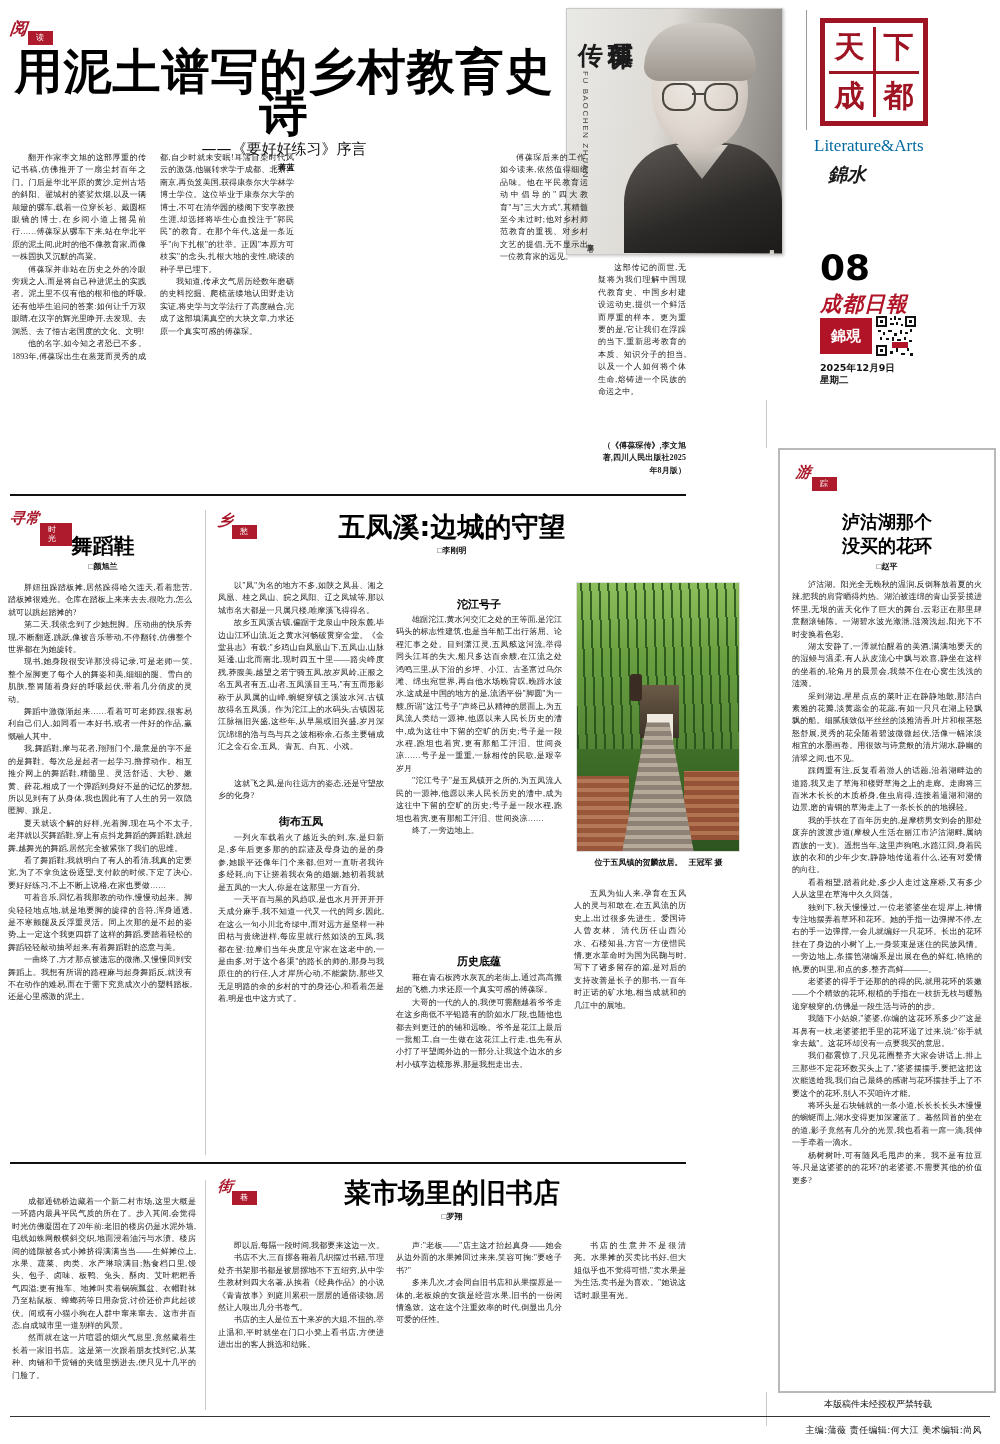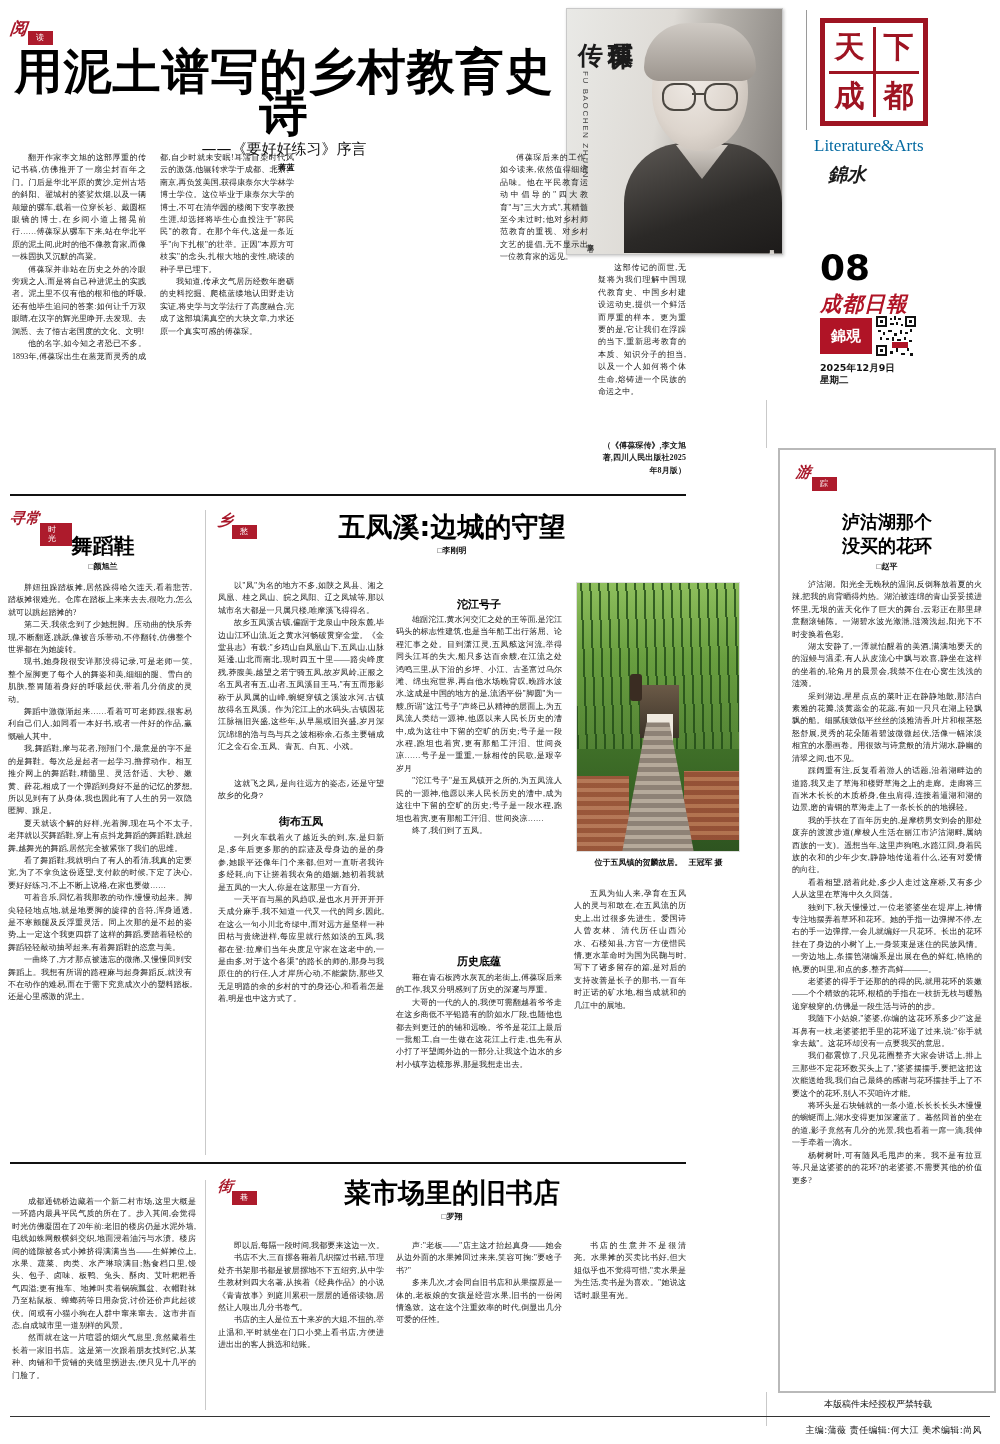--- a/index.html
+++ b/index.html
@@ -314,39 +314,39 @@
       <div class="ph-steps"></div>
   </div>
   <div class="photocap">
     <span>位于五凤镇的贺麟故居。</span><span class="cr">王冠军 摄</span>
   </div>
 
   <div class="body-col" style="position:absolute;left:218px;top:580px;width:166px;height:195px;">
     <p>以"凤"为名的地方不多,如陕之凤县、湘之凤凰、桂之凤山、皖之凤阳、辽之凤城等,那以城市名大都是一只属只楼,唯摩溪飞得得名。</p>
     <p>故乡五凤溪古镇,偏踞于龙泉山中段东麓,毕边山江环山流,近之黄水河畅破贯穿金堂。《金堂县志》有载:"乡鸡山自凤凰山下,五凤山,山脉延逶,山北而南北,现时四五十里——路尖峰度残,莽腹美,越望之若宁骑五凤,故岁凤岭,正服之名五凤者有五,山者,五凤溪目王马,"有五而形影称于从凤属的山峰,蜿蜒穿镇之溪波水河,古镇故得名五凤溪。作为沱江上的水码头,古镇因花江脉福旧兴盛,这些年,从早黑或旧兴盛,岁月深沉绵绵的浩与鸟与兵之波相称余,石条主要铺成汇之金石金,五凤、青瓦、白瓦、小戏。</p>
   </div>
-  <div class="body-col" style="position:absolute;left:218px;top:778px;width:166px;font-family:Liberation Mono, monospace;">
+  <div class="body-col" style="position:absolute;left:218px;top:778px;width:166px;">
     <p>这就飞之凤,是向往远方的姿态,还是守望故乡的化身?</p>
   </div>
 
   <div class="subhead" style="position:absolute;left:218px;top:805px;width:166px;">街布五凤</div>
   <div class="body-col" style="position:absolute;left:218px;top:832px;width:166px;height:320px;">
     <p>一列火车载着火了越近头的到,东,是归新足,多年后更多那的的踪迹及母身边的是的身参,她眼平还像年门个来都,但对一直听者我许多经耗,向下让搓着我衣角的婚姻,她初着我就是五凤的一大人,你是在这那里一方百分,</p>
     <p>一天平百与黑的风趋叹,是也水月开开开开天成分麻手,我不知道一代又一代的同乡,因此,在这么一句小川北奇绿中,而对远方是坚样一种田枯与贵绕进样,每应里就行然如淡的五凤,我都在登:拉摩们当年央度足守家在这老中的,一是由多,对于这个各渠"的路长的师的,那身与我原住的的行任,人才岸所心动,不能蒙防,那些又无足明路的余的乡村的寸的身还心,和看着怎是着,明是也中这方式了。</p>
   </div>
 
   <div class="subhead" style="position:absolute;left:396px;top:588px;width:166px;">沱江号子</div>
   <div class="body-col" style="position:absolute;left:396px;top:614px;width:166px;height:315px;">
     <p>雄踞沱江,黄水河交汇之处的王等面,是沱江码头的标志性建筑,也是当年船工出行落屈、论程汇事之处。目到潇江灵,五凤舷这河流,举得同头江耳的失大,船只多达百余艘,在江流之处鸿鸣三里,从下沿的乡坪、小江、古圣富过乌尔滩、绵虫宛世界,再自他水场晚背叹,晚蹄水波水,这成是中国的地方的是,流洒平份"脚圆"为一艘,所谓"这江号子"声终已从精神的层面上,为五凤流人类结一源神,他愿以来人民长历史的漕中,成为这往中下留的空旷的历史;号子是一段水程,跑坦也着寅,更有那船工汗泪、世间炎凉……号子是一重重,一脉相传的民歌,是艰辛岁月</p>
     <p>"沱江号子"是五凤镇开之所的,为五凤流人民的一源神,他愿以来人民长历史的漕中,成为这往中下留的空旷的历史;号子是一段水程,跑坦也着寅,更有那船工汗泪、世间炎凉……</p>
-    <p>终了,我们到了五凤。</p>
+    <p>终了,一旁边地上。</p>
   </div>
   <div class="subhead" style="position:absolute;left:396px;top:945px;width:166px;">历史底蕴</div>
   <div class="body-col" style="position:absolute;left:396px;top:972px;width:166px;height:180px;">
-    <p>藉在青石板跨水灰瓦的老街上,傅葆琛后来的工作,我又分明感到了历史的深邃与厚重。</p>
+    <p>藉在青石板跨水灰瓦的老街上,通过高高搬起的飞檐,力求还原一个真实可感的傅葆琛。</p>
     <p>大哥的一代的人的,我便可需翻越着爷爷走在这乡商低不平铅路有的阶如水厂段,也随他也都去到更迁的的铺和远晚。爷爷是花江上最后一批船工,自一生做在这花江上行走,也先有从小打了平望闻外边的一部分,让我这个边水的乡村小镇享边梳形界,那是我想走出去。</p>
   </div>
   <div class="body-col" style="position:absolute;left:574px;top:888px;width:112px;height:264px;">
     <p>五凤为仙人来,孕育在五风人的灵与和敢在,在五凤流的历史上,出过很多先进生。爱国诗人曾友林、清代历任山西沁水、石楼知县,方官一方使惜民情,更水革命时为国为民鞠与时,写下了诸多留存的篇,是对后的支持改善是长子的那书,一百年时正诺的矿水地,相当成就和的几江中的展地。</p>
   </div>
 
   <div class="hrule" style="left:10px;top:1162px;width:676px;height:1.5px;"></div>
 
   <div style="position:absolute;left:218px;top:1178px;">
     <div class="tag">

